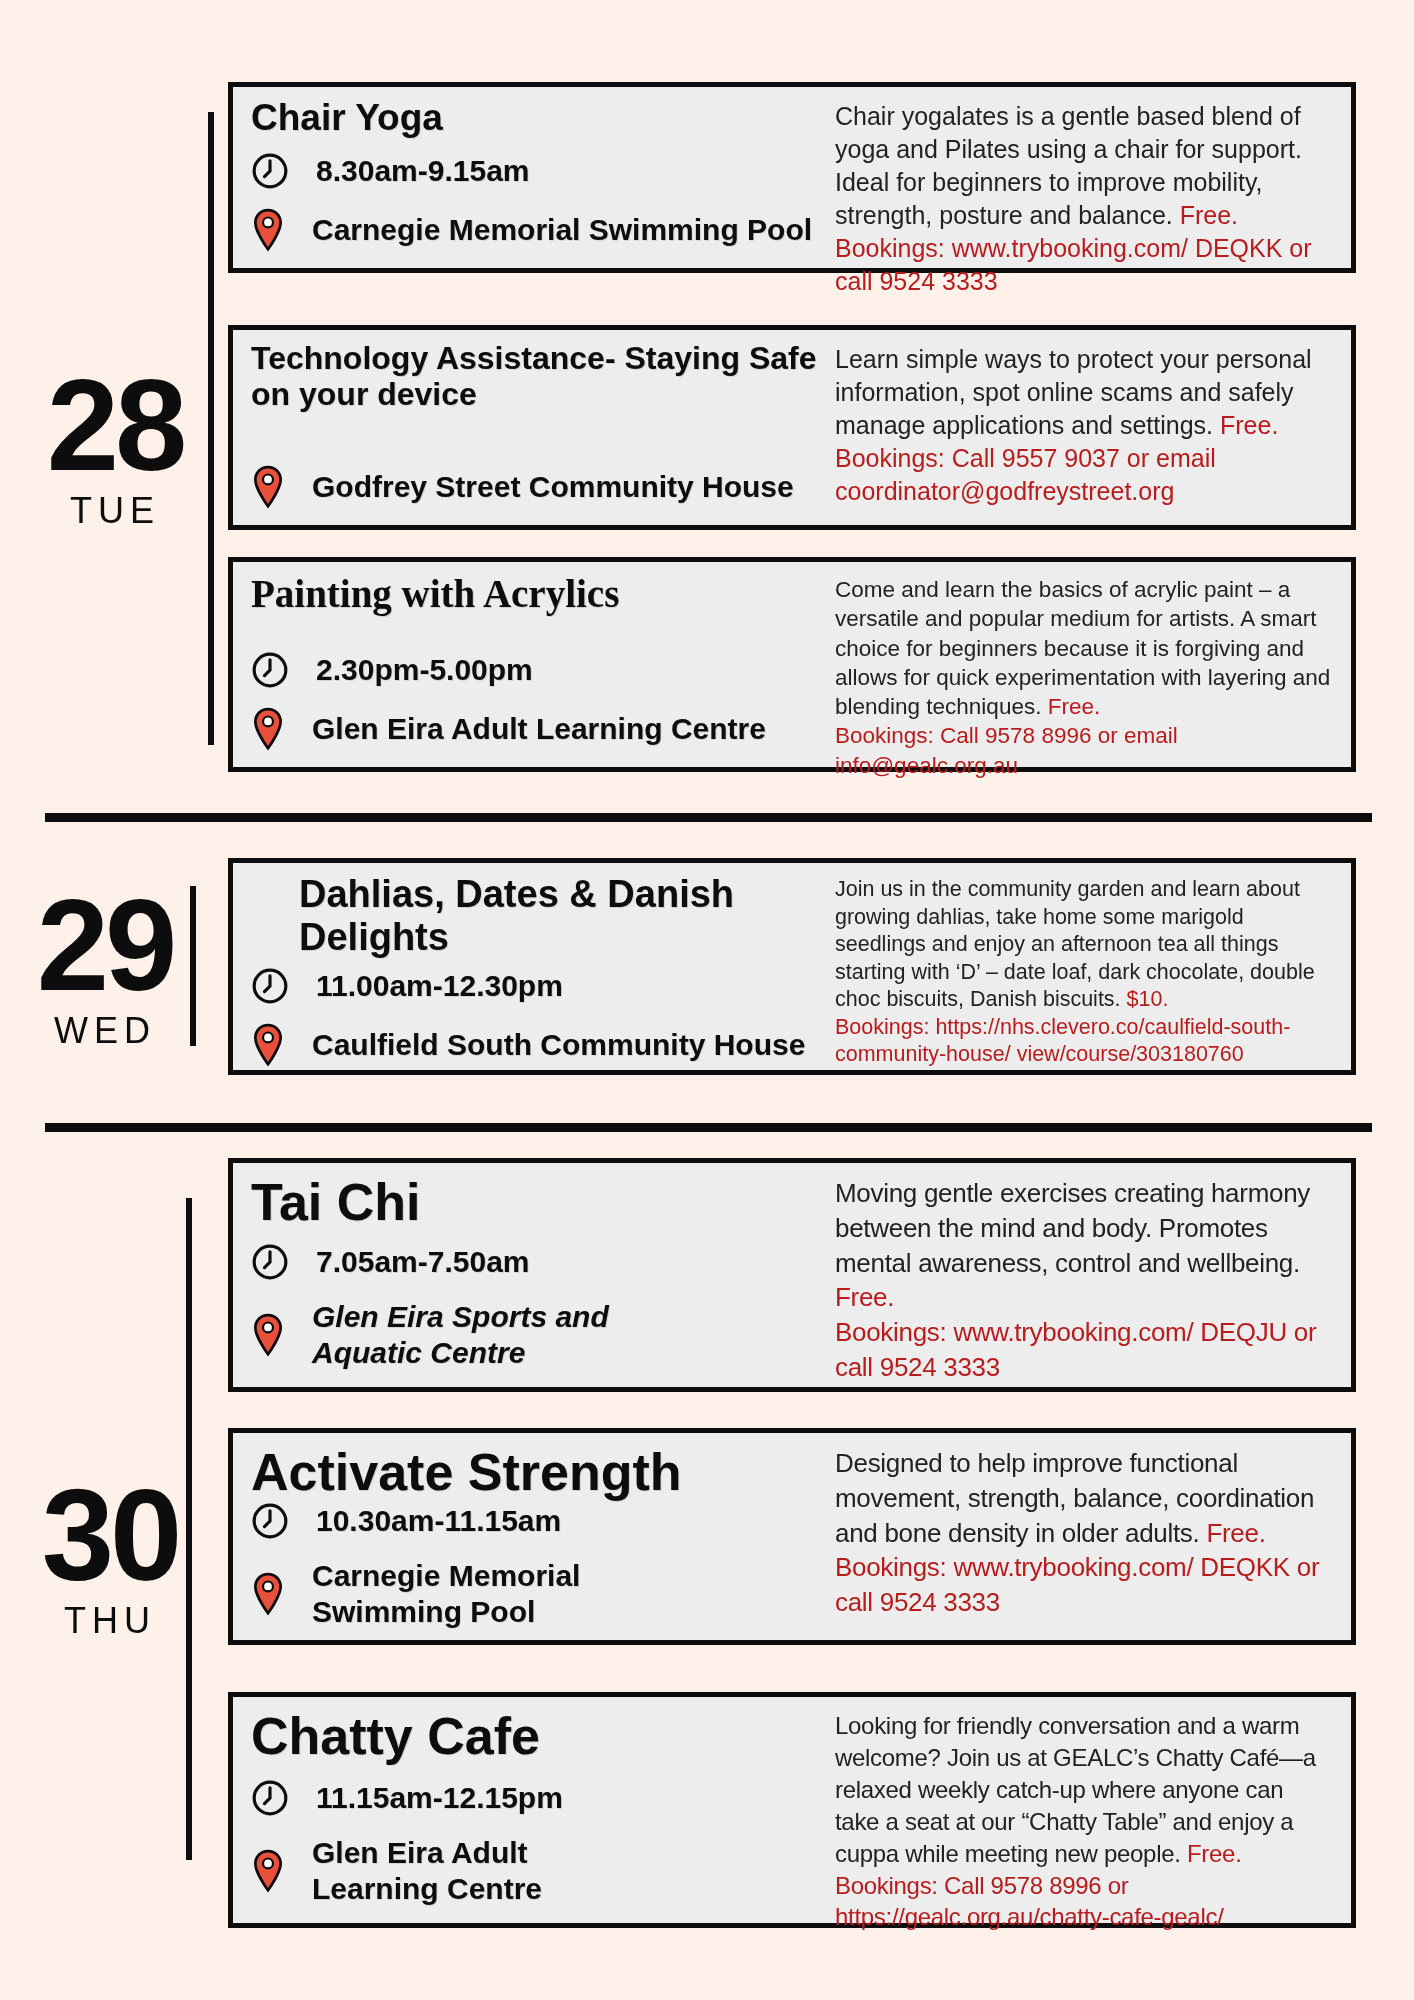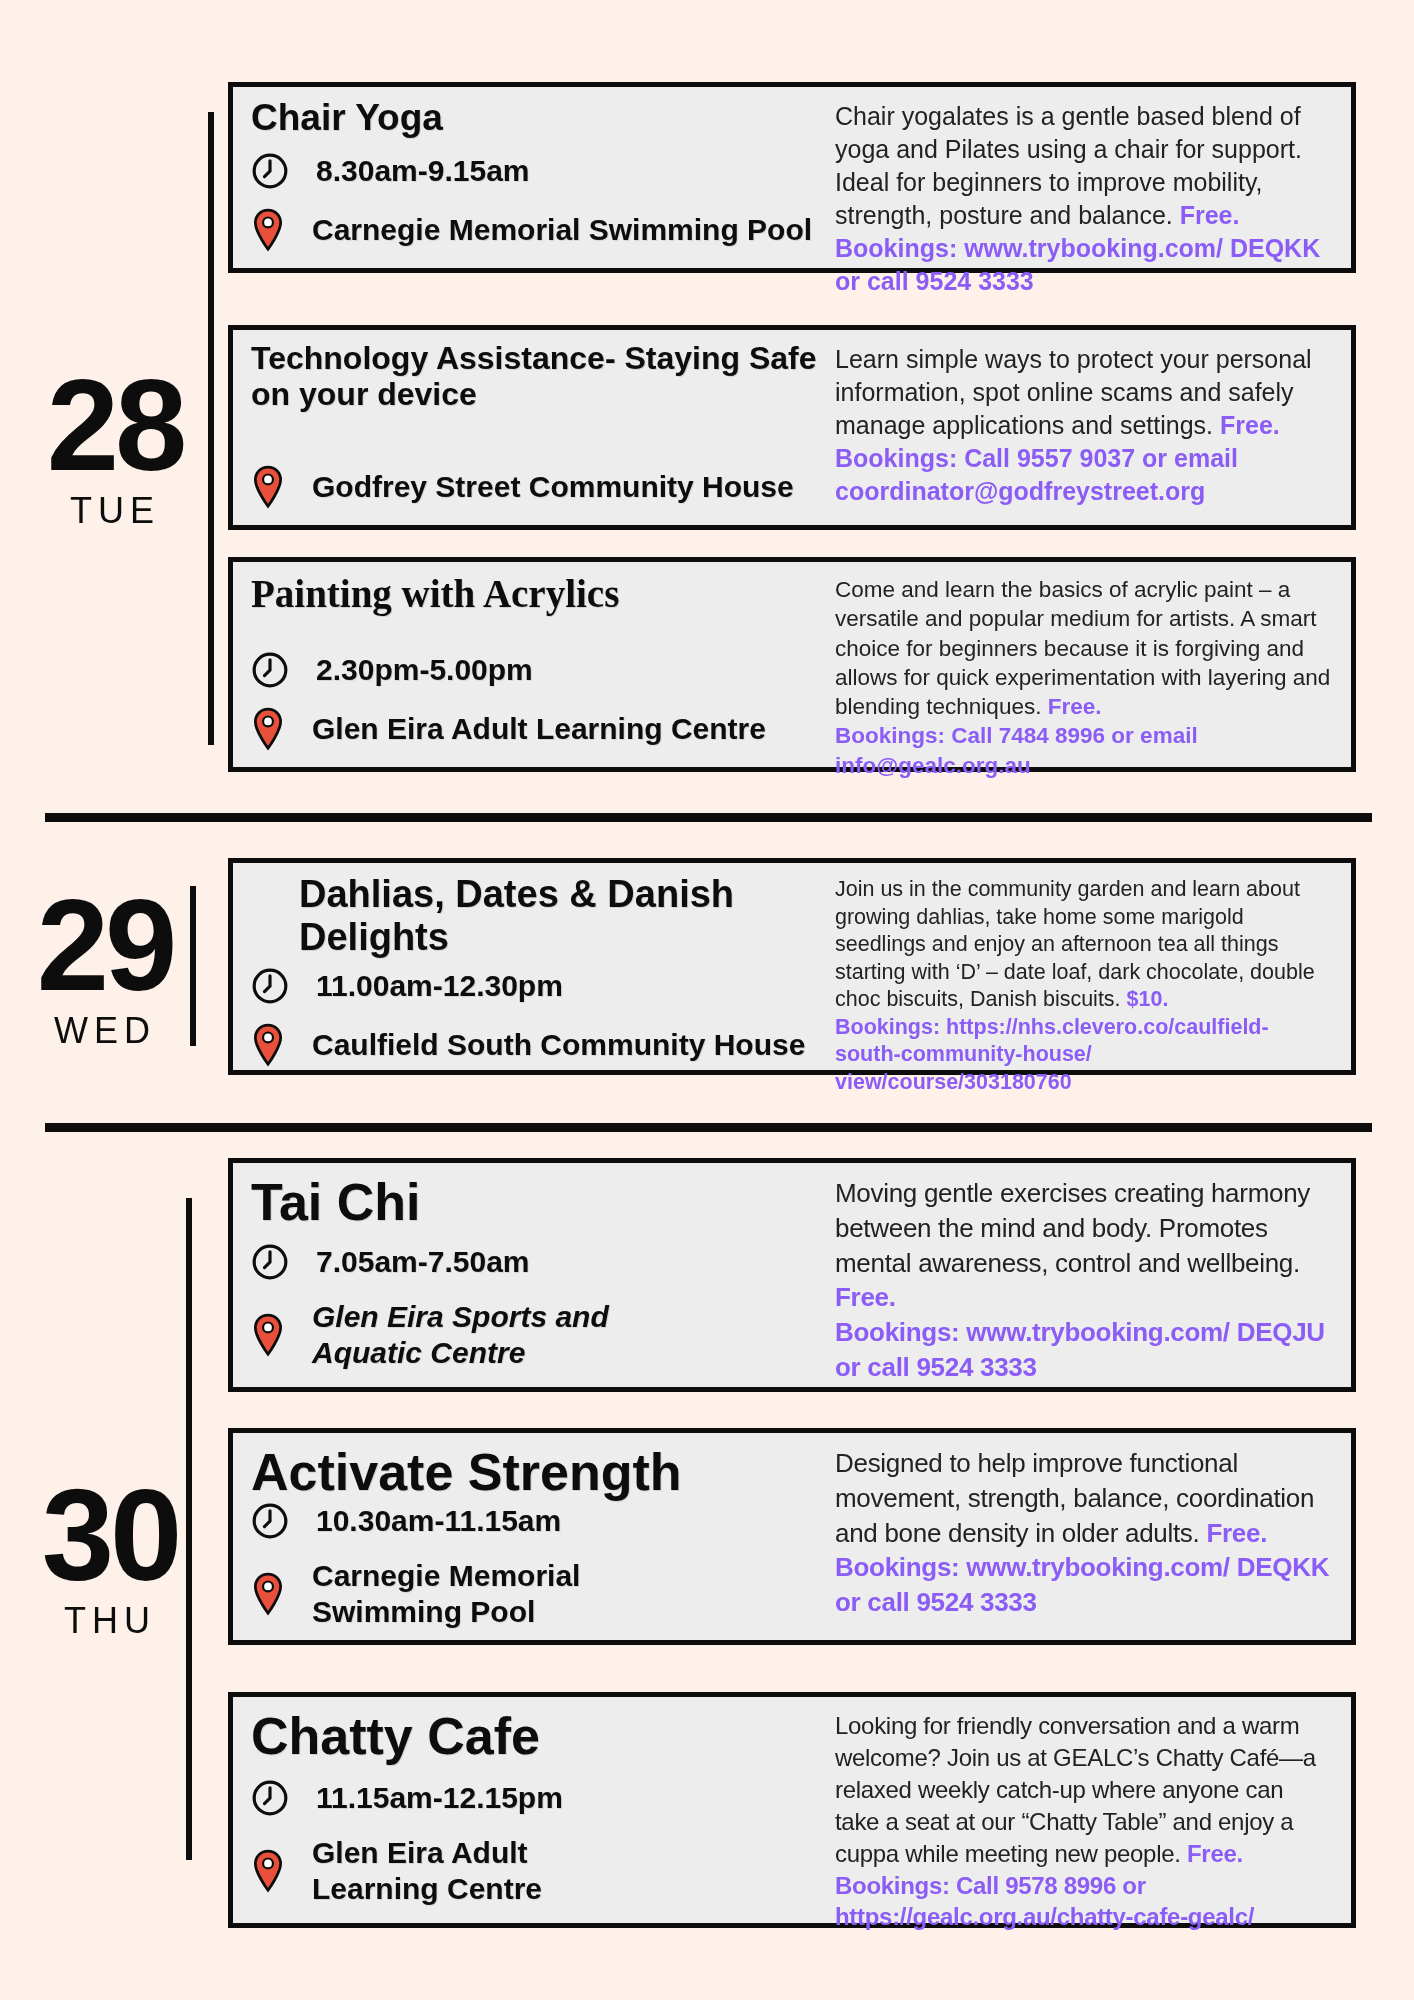--- a/index.html
+++ b/index.html
@@ -34,21 +34,21 @@
   .time-row { margin-bottom:18px; }
   .icon { flex:0 0 auto; }
   .icon svg { display:block; }
   .time, .loc { font-weight:800; font-size:30px; line-height:1.2; color:#0d0d0d;
                 text-shadow:1px 1px 0 rgba(0,0,0,0.10); }
   .card-right {
     flex:1; box-sizing:border-box;
     padding:13px 18px 10px 10px;
     color:#222;
   }
-  .card-right b, .bookings { font-weight:700; color:#8b5cf6; }
+  .card-right b, .bookings { font-weight:400; color:#b91c1c; }
   .bookings { overflow-wrap:anywhere; }
   
   .c1 { top:82px;   height:191px; }
   .c2 { top:325px;  height:205px; }
   .c3 { top:557px;  height:215px; }
   .c4 { top:858px;  height:217px; }
   .c5 { top:1158px; height:234px; }
   .c6 { top:1428px; height:217px; }
   .c7 { top:1692px; height:236px; }
   .c1 .title { font-size:37px; }
@@ -143,21 +143,21 @@
           <svg width="34" height="44" viewBox="0 0 24 32">
               <path d="M12 1.5C6.8 1.5 2.8 5.6 2.8 10.8 2.8 17.5 12 30 12 30s9.2-12.5 9.2-19.2C21.2 5.6 17.2 1.5 12 1.5z" fill="#e8503c" stroke="#0d0d0d" stroke-width="2"></path>
               <circle cx="12" cy="10.5" r="3.6" fill="#fff" stroke="#0d0d0d" stroke-width="1.6"></circle>
             </svg>
         </span>
         <span class="loc">Glen Eira Adult Learning Centre</span>
       </div>
     </div>
     <div class="card-right">
       <span>Come and learn the basics of acrylic paint – a versatile and popular medium for artists. A smart choice for beginners because it is forgiving and allows for quick experimentation with layering and blending techniques.</span> <b>Free.</b>
-      <div class="bookings">Bookings: Call 7484 8996 or email info@gealc.org.au</div>
+      <div class="bookings">Bookings: Call 9578 8996 or email info@gealc.org.au</div>
     </div>
   </section>
 
   <div class="divider" style="top:813px;"></div>
 
   <div class="day" style="left:20px; top:888px; width:170px;">
     <div class="day-number">29</div>
     <div class="day-label">WED</div>
   </div>
   <div class="vline" style="left:190px; top:886px; height:160px;"></div>

